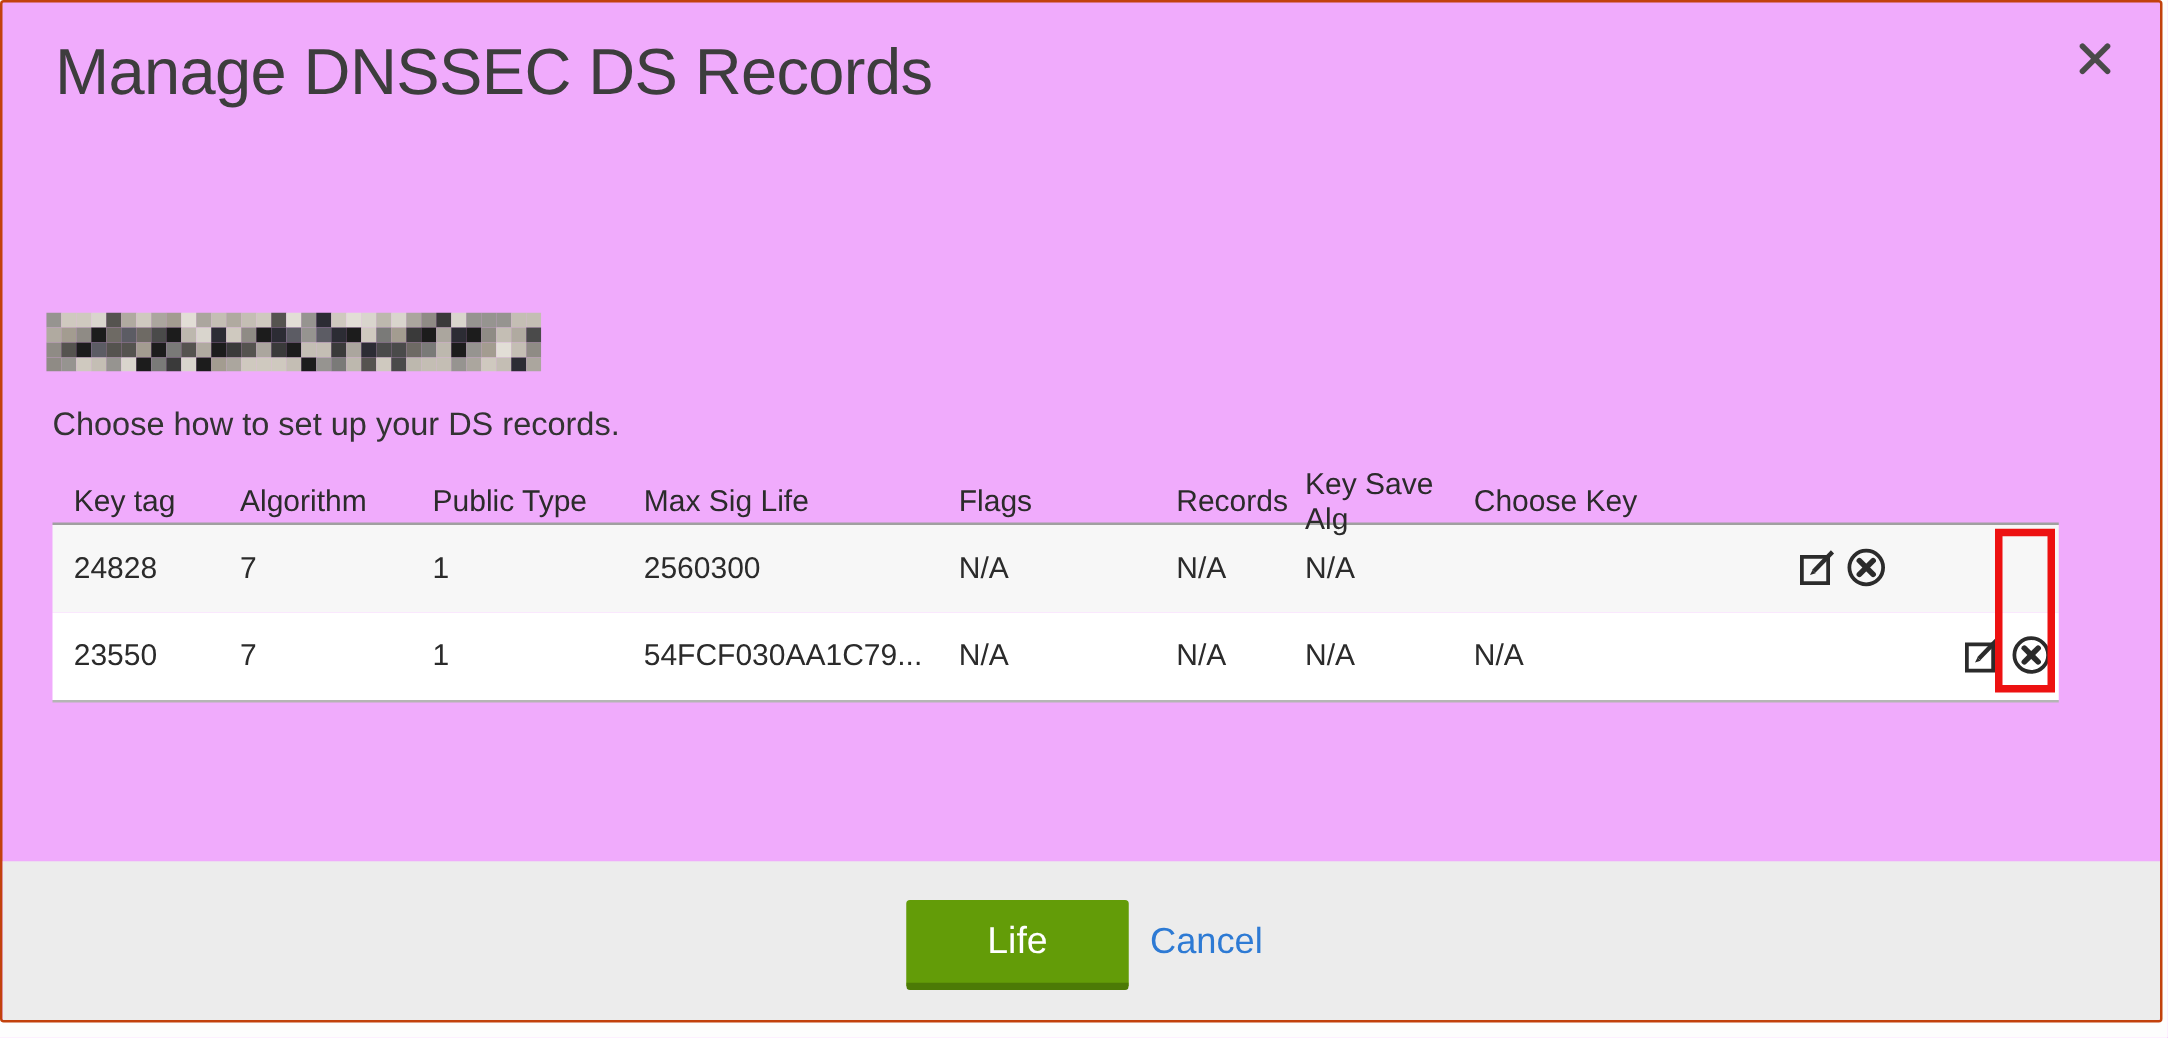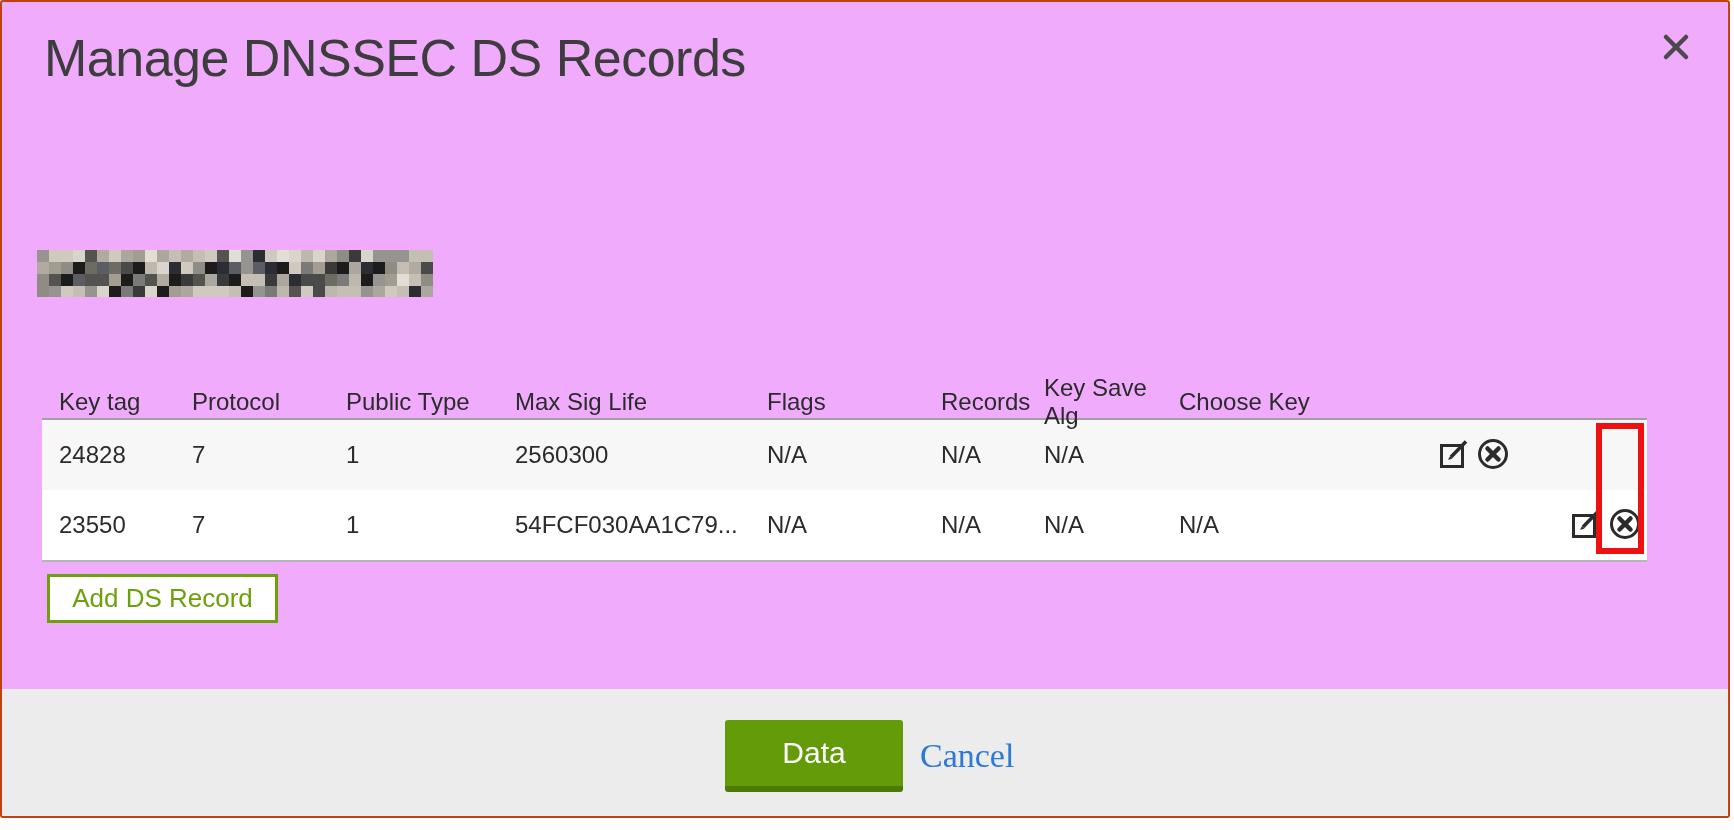--- a/index.html
+++ b/index.html
@@ -84,22 +84,22 @@
     position: absolute; left: 723px; top: 31px;
     width: 178px; height: 72px;
     background: #639c08;
     border: none; border-bottom: 6px solid #4c7a06;
     border-radius: 3px;
     color: #ffffff; font-size: 30px; font-family: "Liberation Sans", sans-serif;
     cursor: pointer;
   }
   .cancel-link {
     position: absolute; left: 918px; top: 48px;
-    font-size: 34px; color: #2d7ad4;
-    text-decoration: none; cursor: pointer; font-family: Liberation Serif, serif;
+    font-size: 29px; color: #2d7ad4;
+    text-decoration: none; cursor: pointer;
   }
 </style>
 </head>
 <body>
 
 <div class="stage">
   <div class="modal">
 
     <h1 class="modal-title">Manage DNSSEC DS Records</h1>
 
@@ -107,25 +107,26 @@
       <span>
         <svg width="30" height="30" viewBox="0 0 30 30">
           <line x1="5" y1="5" x2="25" y2="25" stroke="#4a4a4a" stroke-width="4.5" stroke-linecap="round"></line>
           <line x1="25" y1="5" x2="5" y2="25" stroke="#4a4a4a" stroke-width="4.5" stroke-linecap="round"></line>
         </svg>
       </span>
     </button>
 
     <div class="redacted-domain" id="mosaic"><span style="background: rgb(150, 148, 144);"></span><span style="background: rgb(207, 201, 191);"></span><span style="background: rgb(207, 201, 191);"></span><span style="background: rgb(217, 213, 205);"></span><span style="background: rgb(85, 83, 79);"></span><span style="background: rgb(176, 170, 160);"></span><span style="background: rgb(207, 201, 191);"></span><span style="background: rgb(171, 166, 158);"></span><span style="background: rgb(163, 156, 144);"></span><span style="background: rgb(226, 222, 214);"></span><span style="background: rgb(171, 166, 158);"></span><span style="background: rgb(196, 190, 180);"></span><span style="background: rgb(176, 170, 160);"></span><span style="background: rgb(196, 190, 180);"></span><span style="background: rgb(207, 201, 191);"></span><span style="background: rgb(85, 83, 79);"></span><span style="background: rgb(226, 222, 214);"></span><span style="background: rgb(150, 148, 144);"></span><span style="background: rgb(44, 44, 52);"></span><span style="background: rgb(207, 201, 191);"></span><span style="background: rgb(226, 222, 214);"></span><span style="background: rgb(217, 213, 205);"></span><span style="background: rgb(189, 184, 174);"></span><span style="background: rgb(217, 213, 205);"></span><span style="background: rgb(171, 166, 158);"></span><span style="background: rgb(143, 139, 133);"></span><span style="background: rgb(58, 58, 58);"></span><span style="background: rgb(217, 213, 205);"></span><span style="background: rgb(150, 148, 144);"></span><span style="background: rgb(150, 148, 144);"></span><span style="background: rgb(150, 148, 144);"></span><span style="background: rgb(196, 190, 180);"></span><span style="background: rgb(196, 190, 180);"></span><span style="background: rgb(176, 170, 160);"></span><span style="background: rgb(163, 156, 144);"></span><span style="background: rgb(143, 139, 133);"></span><span style="background: rgb(28, 28, 28);"></span><span style="background: rgb(110, 106, 100);"></span><span style="background: rgb(92, 92, 100);"></span><span style="background: rgb(110, 106, 100);"></span><span style="background: rgb(74, 74, 74);"></span><span style="background: rgb(28, 28, 28);"></span><span style="background: rgb(189, 184, 174);"></span><span style="background: rgb(217, 213, 205);"></span><span style="background: rgb(44, 44, 52);"></span><span style="background: rgb(207, 201, 191);"></span><span style="background: rgb(143, 139, 133);"></span><span style="background: rgb(28, 28, 28);"></span><span style="background: rgb(44, 44, 52);"></span><span style="background: rgb(92, 92, 100);"></span><span style="background: rgb(150, 148, 144);"></span><span style="background: rgb(92, 92, 100);"></span><span style="background: rgb(44, 44, 52);"></span><span style="background: rgb(28, 28, 28);"></span><span style="background: rgb(207, 201, 191);"></span><span style="background: rgb(122, 122, 120);"></span><span style="background: rgb(163, 156, 144);"></span><span style="background: rgb(58, 58, 58);"></span><span style="background: rgb(28, 28, 28);"></span><span style="background: rgb(171, 166, 158);"></span><span style="background: rgb(44, 44, 52);"></span><span style="background: rgb(28, 28, 28);"></span><span style="background: rgb(143, 139, 133);"></span><span style="background: rgb(196, 190, 180);"></span><span style="background: rgb(176, 170, 160);"></span><span style="background: rgb(74, 74, 74);"></span><span style="background: rgb(143, 139, 133);"></span><span style="background: rgb(85, 83, 79);"></span><span style="background: rgb(28, 28, 28);"></span><span style="background: rgb(92, 92, 100);"></span><span style="background: rgb(85, 83, 79);"></span><span style="background: rgb(85, 83, 79);"></span><span style="background: rgb(163, 156, 144);"></span><span style="background: rgb(28, 28, 28);"></span><span style="background: rgb(122, 122, 120);"></span><span style="background: rgb(85, 83, 79);"></span><span style="background: rgb(176, 170, 160);"></span><span style="background: rgb(28, 28, 28);"></span><span style="background: rgb(58, 58, 58);"></span><span style="background: rgb(85, 83, 79);"></span><span style="background: rgb(171, 166, 158);"></span><span style="background: rgb(58, 58, 58);"></span><span style="background: rgb(28, 28, 28);"></span><span style="background: rgb(196, 190, 180);"></span><span style="background: rgb(196, 190, 180);"></span><span style="background: rgb(58, 58, 58);"></span><span style="background: rgb(171, 166, 158);"></span><span style="background: rgb(44, 44, 52);"></span><span style="background: rgb(74, 74, 74);"></span><span style="background: rgb(74, 74, 74);"></span><span style="background: rgb(110, 106, 100);"></span><span style="background: rgb(122, 122, 120);"></span><span style="background: rgb(189, 184, 174);"></span><span style="background: rgb(28, 28, 28);"></span><span style="background: rgb(150, 148, 144);"></span><span style="background: rgb(163, 156, 144);"></span><span style="background: rgb(226, 222, 214);"></span><span style="background: rgb(196, 190, 180);"></span><span style="background: rgb(143, 139, 133);"></span><span style="background: rgb(143, 139, 133);"></span><span style="background: rgb(150, 148, 144);"></span><span style="background: rgb(207, 201, 191);"></span><span style="background: rgb(196, 190, 180);"></span><span style="background: rgb(150, 148, 144);"></span><span style="background: rgb(217, 213, 205);"></span><span style="background: rgb(28, 28, 28);"></span><span style="background: rgb(122, 122, 120);"></span><span style="background: rgb(58, 58, 58);"></span><span style="background: rgb(217, 213, 205);"></span><span style="background: rgb(28, 28, 28);"></span><span style="background: rgb(163, 156, 144);"></span><span style="background: rgb(171, 166, 158);"></span><span style="background: rgb(207, 201, 191);"></span><span style="background: rgb(207, 201, 191);"></span><span style="background: rgb(207, 201, 191);"></span><span style="background: rgb(196, 190, 180);"></span><span style="background: rgb(28, 28, 28);"></span><span style="background: rgb(150, 148, 144);"></span><span style="background: rgb(122, 122, 120);"></span><span style="background: rgb(189, 184, 174);"></span><span style="background: rgb(85, 83, 79);"></span><span style="background: rgb(207, 201, 191);"></span><span style="background: rgb(74, 74, 74);"></span><span style="background: rgb(189, 184, 174);"></span><span style="background: rgb(196, 190, 180);"></span><span style="background: rgb(196, 190, 180);"></span><span style="background: rgb(150, 148, 144);"></span><span style="background: rgb(171, 166, 158);"></span><span style="background: rgb(207, 201, 191);"></span><span style="background: rgb(196, 190, 180);"></span><span style="background: rgb(44, 44, 52);"></span><span style="background: rgb(171, 166, 158);"></span></div>
 
+    <p class="subtitle">Choose how to set up your DS records.</p>
 
     <div class="ds-table">
       <div class="tr thead">
         <div class="td">Key tag</div>
-        <div class="td">Protocol</div>
+        <div class="td">Algorithm</div>
         <div class="td">Public Type</div>
         <div class="td">Max Sig Life</div>
         <div class="td">Flags</div>
         <div class="td">Records</div>
         <div class="td">Key Save Alg</div>
         <div class="td">Choose Key</div>
         <div class="td"></div>
       </div>
 
       <div class="tbody">
@@ -189,21 +190,20 @@
                 </svg>
               </span>
             </button>
           </div>
         </div>
       </div>
     </div>
 
     <div class="red-annotation"></div>
 
-    <button class="add-ds-btn">Add DS Record</button>
 
     <div class="footer">
-      <button class="save-btn">Data</button>
+      <button class="save-btn">Life</button>
       <a class="cancel-link">Cancel</a>
     </div>
 
   </div>
 </div>
 
 </body></html>

